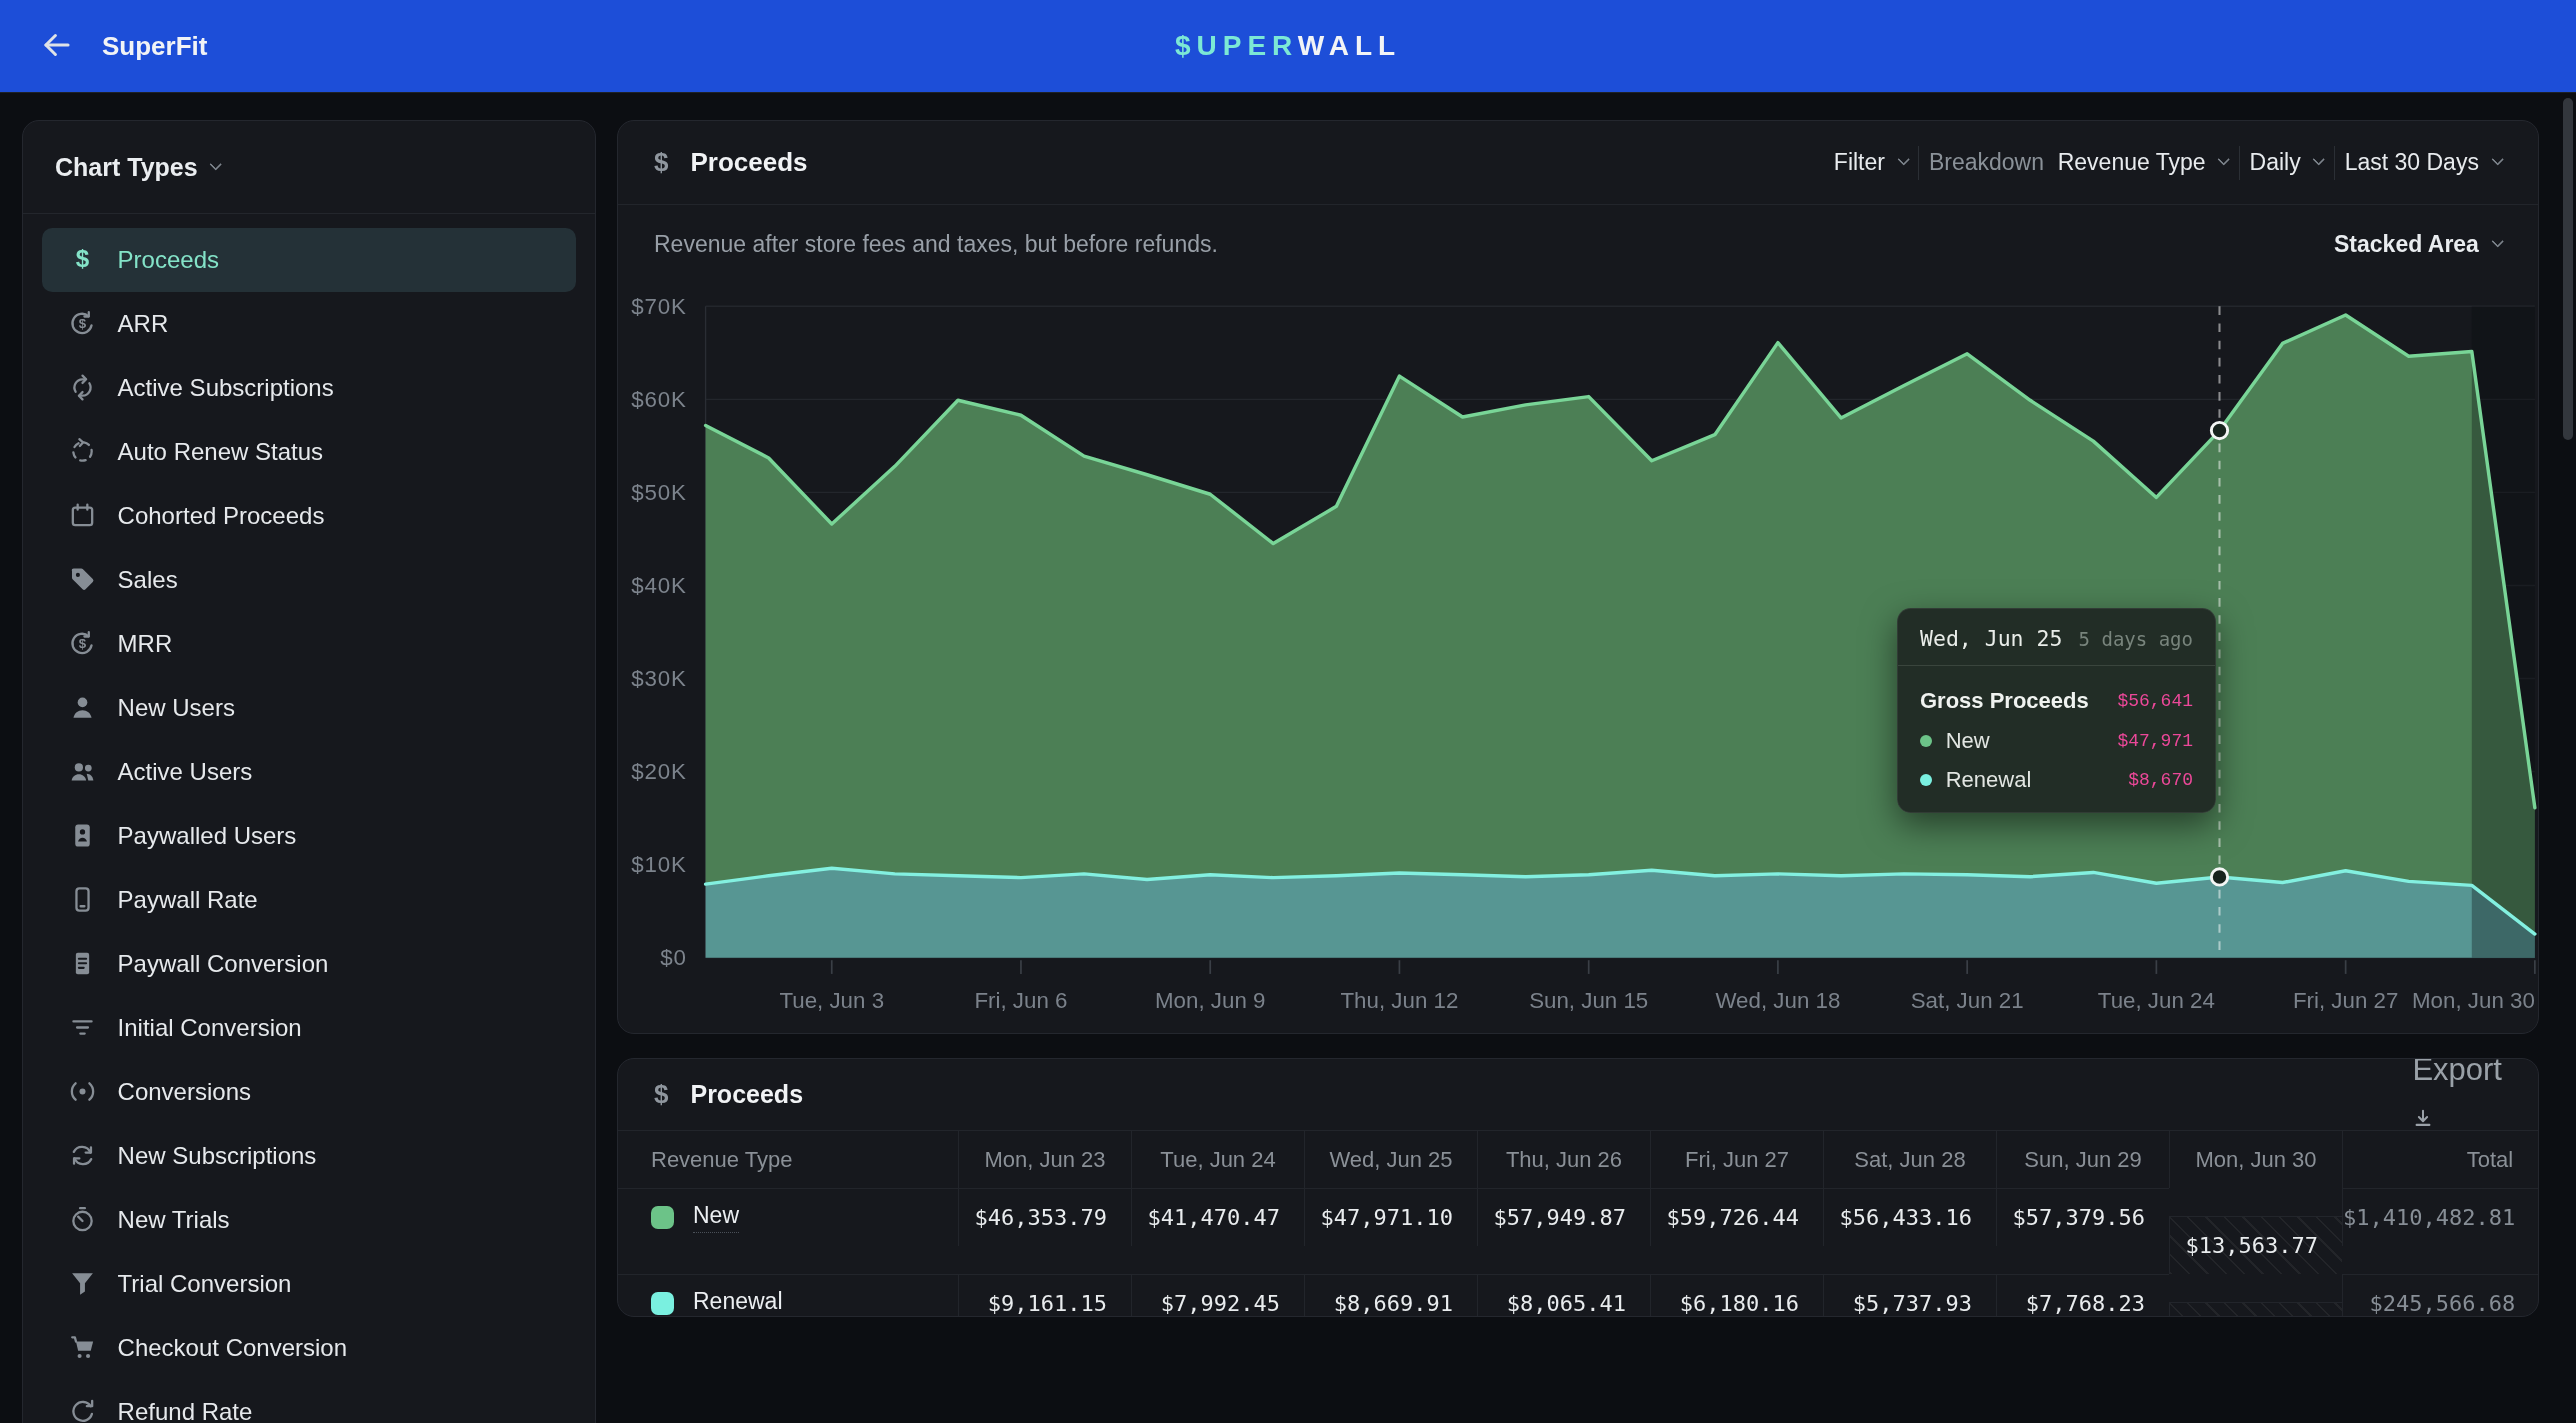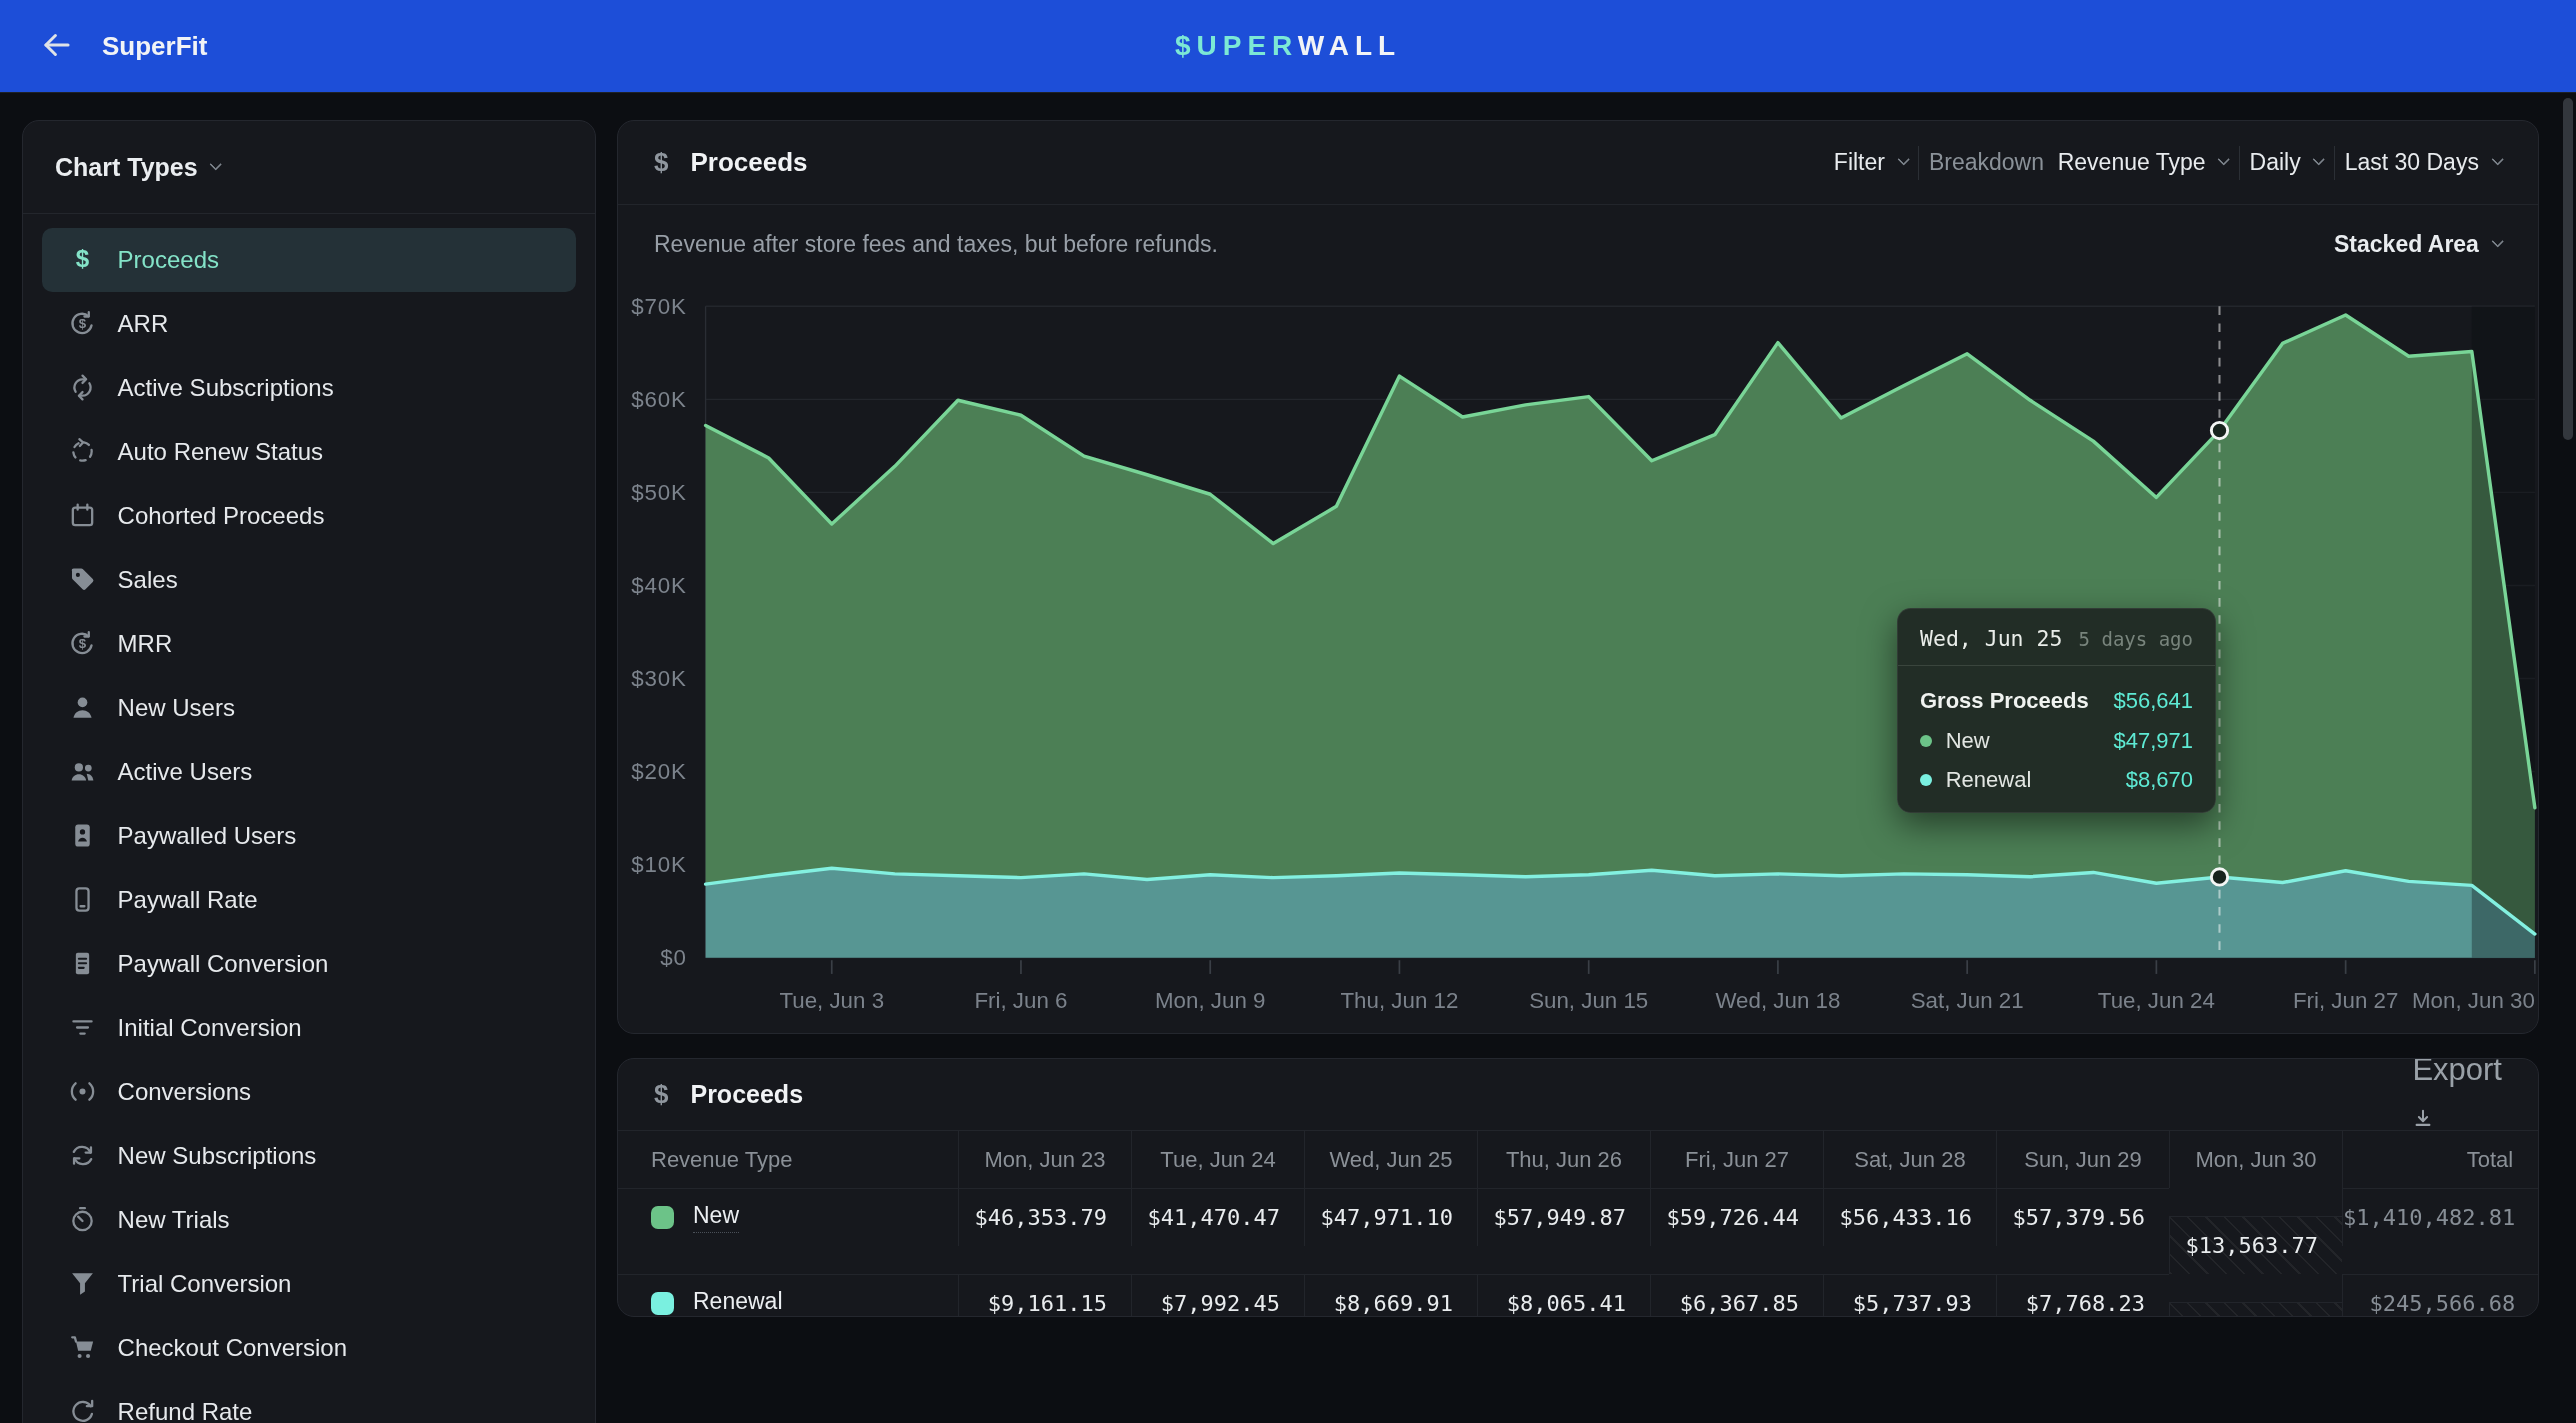--- a/index.html
+++ b/index.html
@@ -58,21 +58,21 @@
   .tt-head{display:flex;align-items:baseline;justify-content:space-between;
            padding:17px 22px 13.7px 22px;border-bottom:0.9px solid #3a453d;
            font-family:"DejaVu Sans Mono",monospace;}
   .tt-date{font-size:21.5px;color:#e9ede9;}
   .tt-ago{font-size:19px;color:#78847c;}
   .tt-body{padding:8.6px 22px 19px 22px;}
   .tt-row{display:flex;align-items:center;margin-top:13.7px;}
   .tt-label{font-size:22px;color:#e2e6e2;}
   .tt-row.first .tt-label{font-weight:700;color:#f0f3f0;}
   .tt-dot{width:12px;height:12px;border-radius:50%;margin-right:13.7px;flex:none;}
-  .tt-val{margin-left:auto;font-family:Liberation Sans, sans-serif;font-size:22px;color:#5eead4;}
+  .tt-val{margin-left:auto;font-family:Liberation Mono, monospace;font-size:18px;color:#ec4899;}
   
   .table-panel{left:617px;top:1058px;width:1922px;height:259px;overflow:hidden;}
   .table-head{height:72px;display:flex;align-items:center;padding:0 36px;
               border-bottom:0.9px solid #22252b;}
   .table-title{margin-left:22px;font-size:25px;font-weight:700;color:#f1f3f5;}
   .export-btn{margin-left:auto;display:flex;align-items:flex-start;gap:13.7px;color:#9aa1a8;
               font-size:31px;cursor:pointer;flex-direction:column;}
   .export-btn svg{width:22px;height:22px;stroke:#9aa1a8;fill:none;stroke-width:2.2;
                   stroke-linecap:round;stroke-linejoin:round;}
   .grid{display:grid;grid-template-columns:340px repeat(8,173px) 1fr;}
@@ -416,21 +416,21 @@
         <div class="cell td hatch">$13,563.77</div>
         <div class="cell td ctot">$1,410,482.81</div>
         <div class="cell td c0 row-last">
           <span class="swatch" style="background:#7af0e0"></span>
           <span class="row-label">Renewal</span>
         </div>
         <div class="cell td row-last">$9,161.15</div>
         <div class="cell td row-last">$7,992.45</div>
         <div class="cell td row-last">$8,669.91</div>
         <div class="cell td row-last">$8,065.41</div>
-        <div class="cell td row-last">$6,367.85</div>
+        <div class="cell td row-last">$6,180.16</div>
         <div class="cell td row-last">$5,737.93</div>
         <div class="cell td row-last">$7,768.23</div>
         <div class="cell td hatch row-last">$2,540.46</div>
         <div class="cell td ctot row-last">$245,566.68</div>
       </div>
   </div>
 
   <div class="scroll-thumb"></div>
 </div>
 

